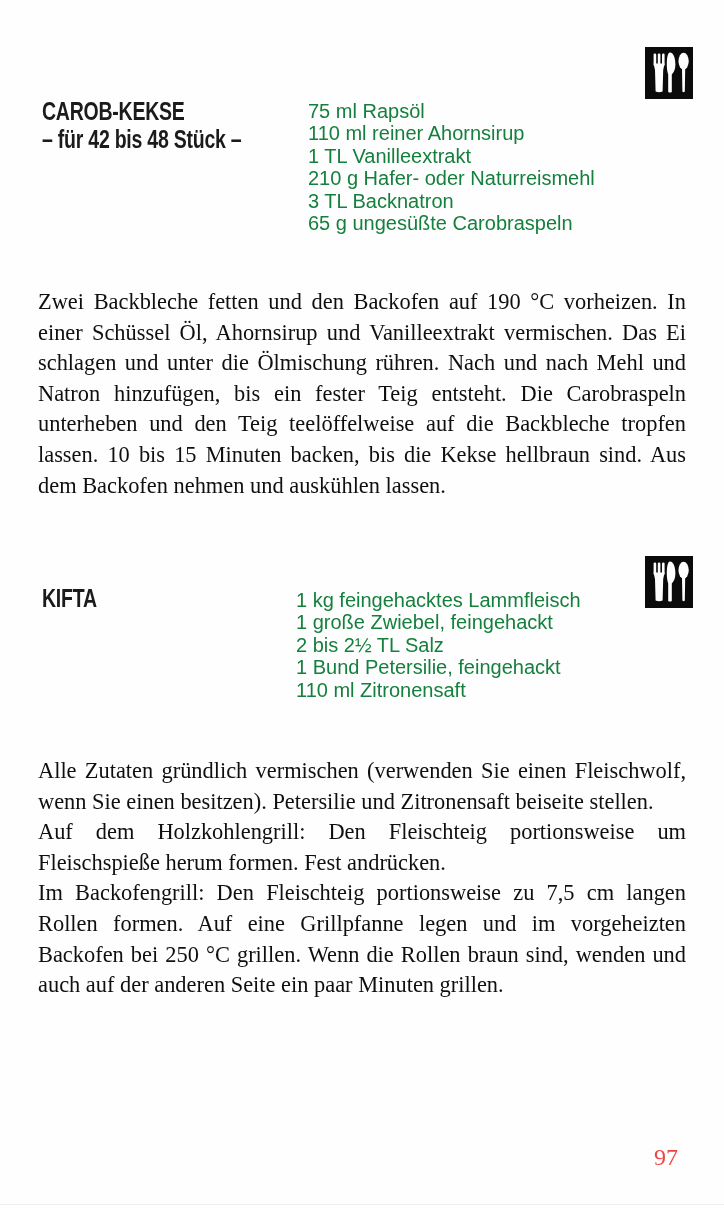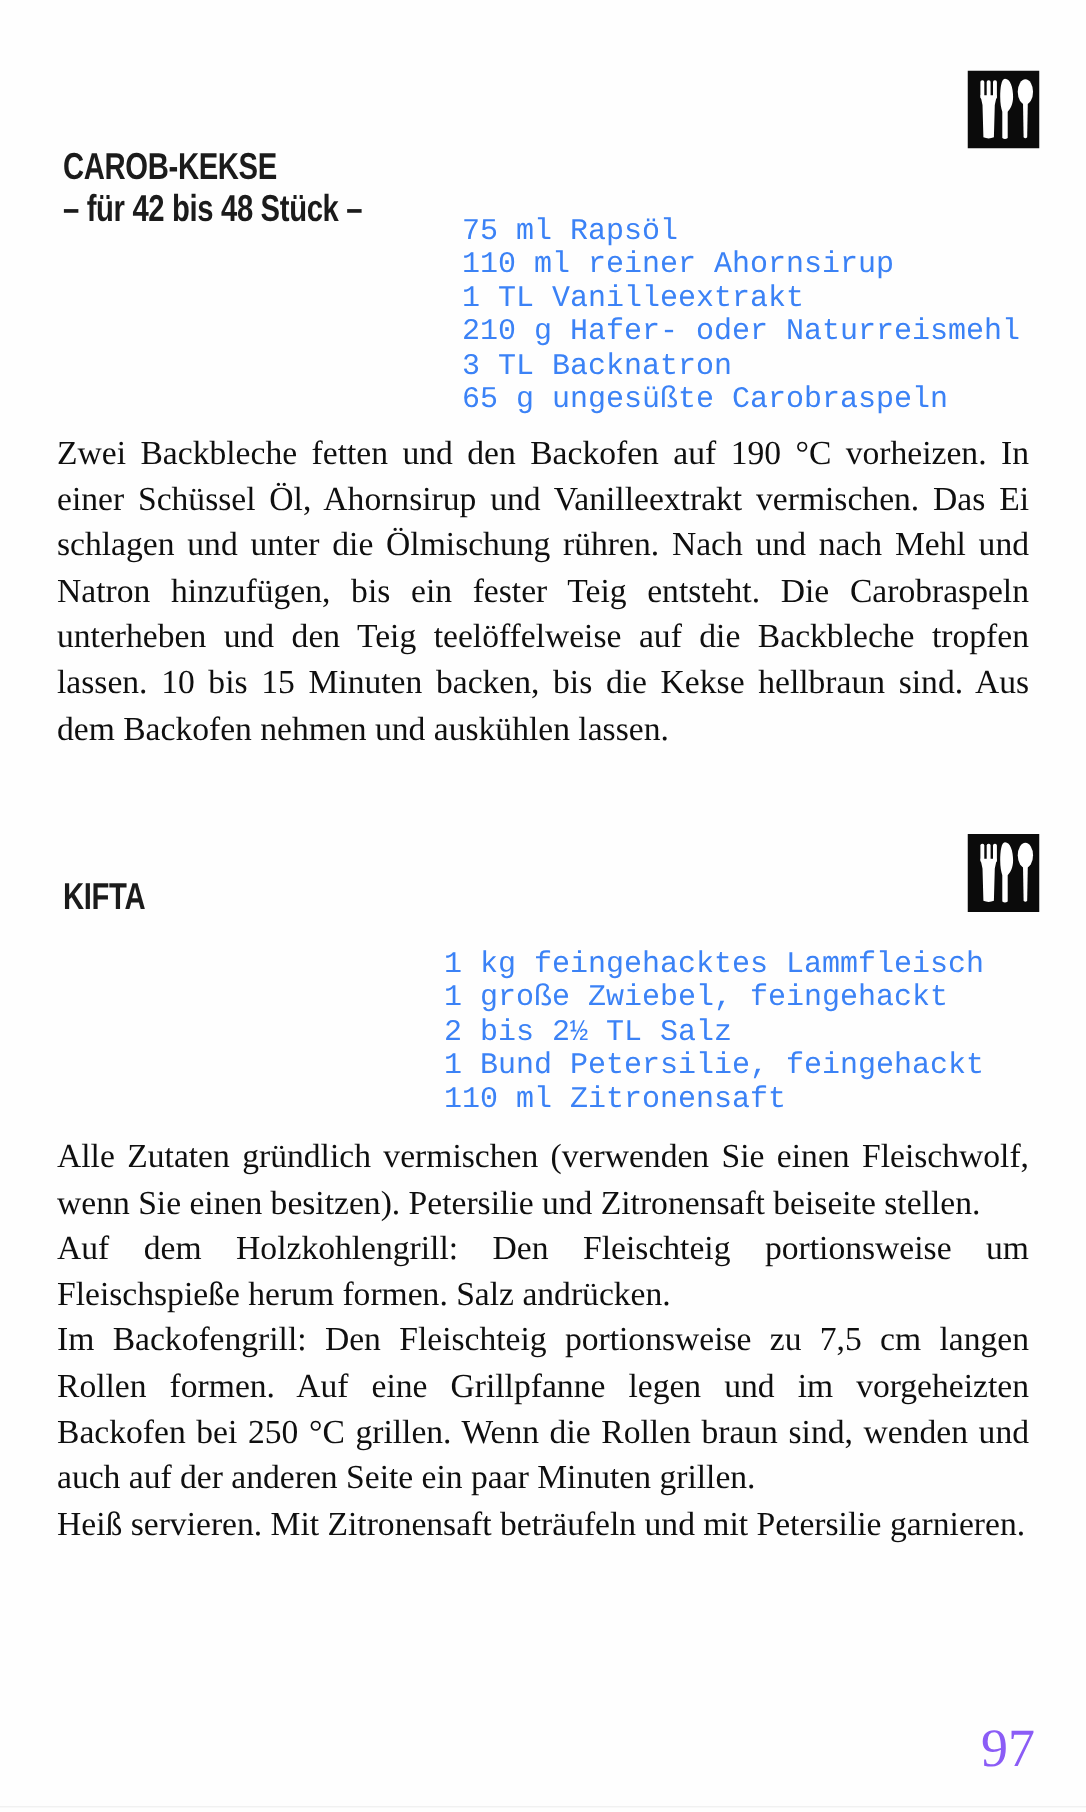--- a/index.html
+++ b/index.html
@@ -34,26 +34,25 @@
     transform: scaleX(0.78);
     transform-origin: 0 0;
     white-space: nowrap;
   }
   .rtitle-1 { left: 42px; top: 97px; }
   .rtitle-2 { left: 42px; top: 584px; }
 
   
   .ingredients {
     position: absolute;
-    font-family: Liberation Mono, monospace;
+    font-family: Liberation Sans, sans-serif;
     font-size: 20px;
     line-height: 22.4px;
-    color: #3b82f6;
+    color: #15803d;
     white-space: nowrap;
-    margin-top: 44px;
   }
   .ingredients-1 { left: 308px; top: 100px; }
   .ingredients-2 { left: 296px; top: 589px; }
 
   
   .bodyblock {
     position: absolute;
     left: 38px;
     width: 648px;
     font-family: "Liberation Serif", serif;
@@ -64,22 +63,22 @@
   }
   .bodyblock p { margin: 0; padding: 0; }
   .bodyblock-1 { top: 287px; font-family: Liberation Serif, serif; }
   .bodyblock-2 { top: 756px; }
 
   .pagenum {
     position: absolute;
     left: 654px;
     top: 1144px;
     font-family: "Liberation Serif", serif;
-    font-size: 36px;
-    color: #8b5cf6;
+    font-size: 24px;
+    color: #ef4444;
   }
 
   
   .scan-edge {
     position: absolute;
     left: 0;
     bottom: 3px;
     width: 100%;
     height: 1px;
     background: rgba(0,0,0,0.05);
@@ -148,21 +147,20 @@
   <div class="ingredients ingredients-2">
     <div>1 kg feingehacktes Lammfleisch</div>
     <div>1 große Zwiebel, feingehackt</div>
     <div>2 bis 2½ TL Salz</div>
     <div>1 Bund Petersilie, feingehackt</div>
     <div>110 ml Zitronensaft</div>
   </div>
 
   <div class="bodyblock bodyblock-2">
     <p>Alle Zutaten gründlich vermischen (verwenden Sie einen Fleischwolf, wenn Sie einen besitzen). Petersilie und Zitronensaft beiseite stellen.</p>
-    <p>Auf dem Holzkohlengrill: Den Fleischteig portionsweise um Fleischspieße herum formen. Salz andrücken.</p>
+    <p>Auf dem Holzkohlengrill: Den Fleischteig portionsweise um Fleischspieße herum formen. Fest andrücken.</p>
     <p>Im Backofengrill: Den Fleischteig portionsweise zu 7,5&nbsp;cm langen Rollen formen. Auf eine Grillpfanne legen und im vorgeheizten Backofen bei 250&nbsp;°C grillen. Wenn die Rollen braun sind, wenden und auch auf der anderen Seite ein paar Minuten grillen.</p>
-    <p>Heiß servieren. Mit Zitronensaft beträufeln und mit Petersilie garnieren.</p>
   </div>
 
   <div class="pagenum">97</div>
 
   <div class="scan-edge"></div>
 </div>
 
 </body></html>

